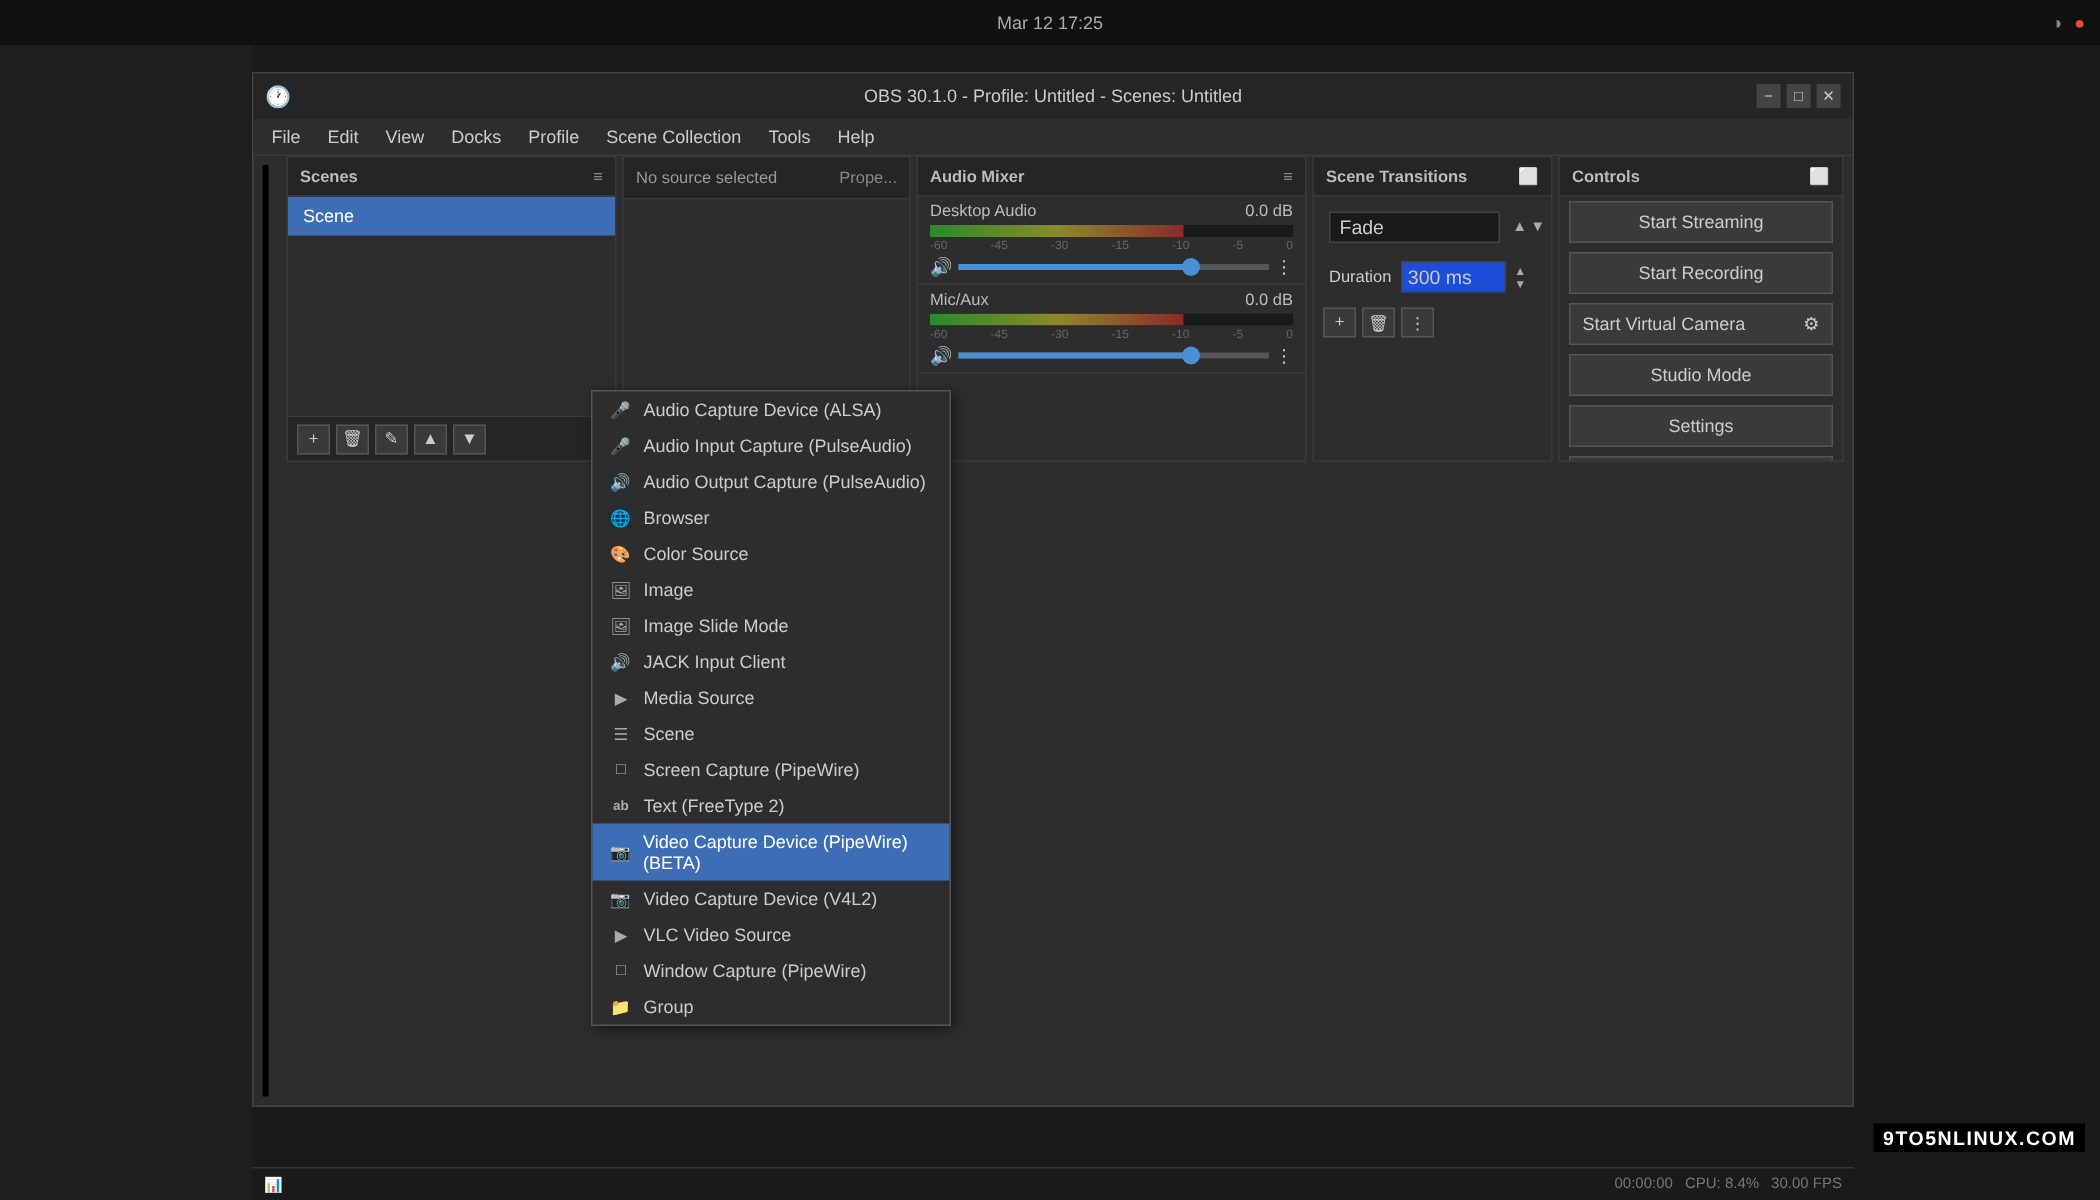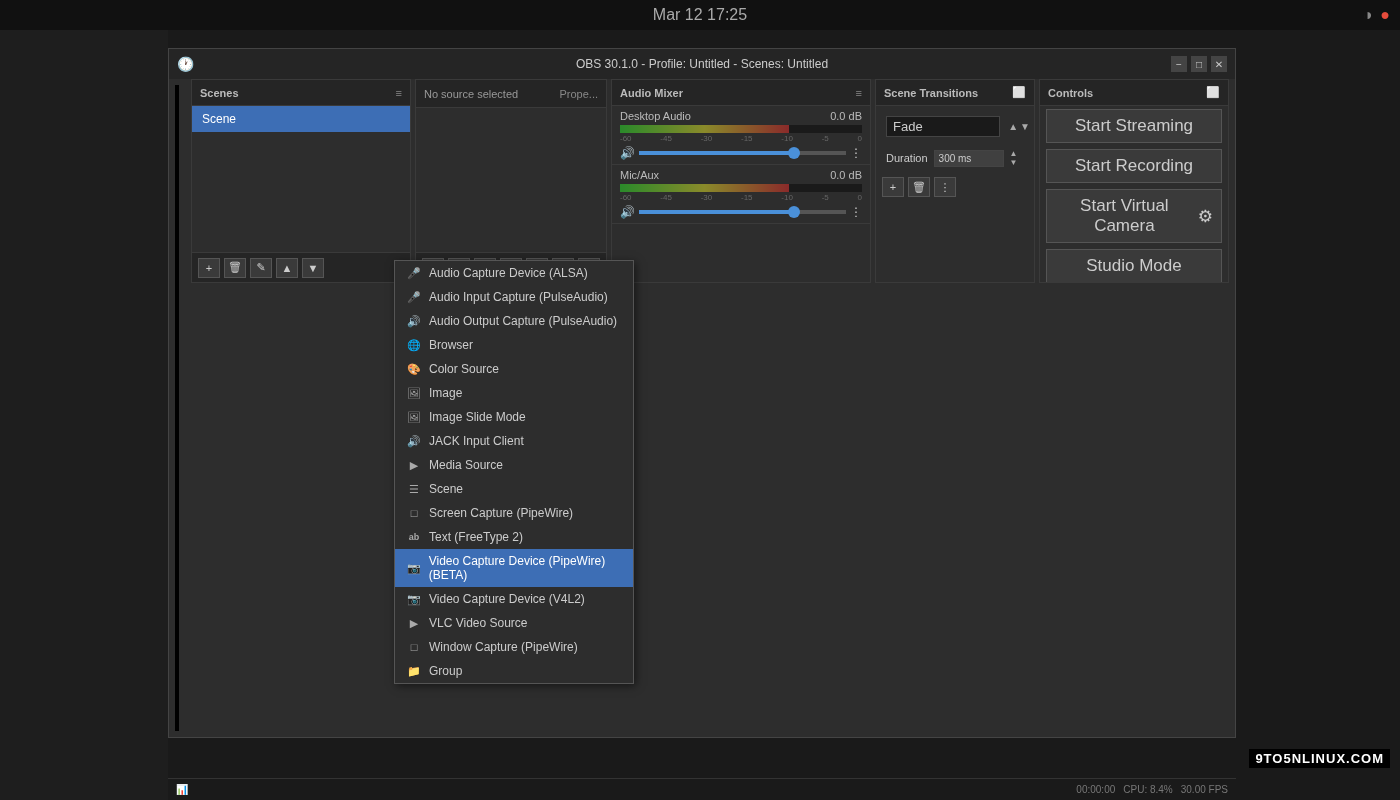--- a/index.html
+++ b/index.html
@@ -16,21 +16,21 @@
 
     
     .system-bar {
       width: 100%;
       height: 30px;
       background: #111;
       display: flex;
       align-items: center;
       justify-content: center;
       color: #aaa;
-      font-size: 16px;
+      font-size: 12px;
       position: relative;
     }
     .system-bar-right {
       position: absolute;
       right: 10px;
       display: flex;
       gap: 8px;
       align-items: center;
     }
 
@@ -291,46 +291,46 @@
       cursor: pointer;
     }
     .duration-row {
       display: flex;
       align-items: center;
       padding: 2px 6px;
       gap: 6px;
       font-size: 11px;
     }
     .duration-input {
-      background: #404040;
+      background: #1d4ed8;
       border: 1px solid #444;
       color: #ccc;
       padding: 2px 4px;
       width: 70px;
-      font-size: 10px;
+      font-size: 13px;
     }
     .transition-footer {
       display: flex;
       align-items: center;
       gap: 4px;
       padding: 4px 6px;
     }
 
     
     .controls-panel {
       width: 190px;
     }
     .control-btn {
       margin: 3px 6px;
       padding: 6px 8px;
       background: #3a3a3a;
       border: 1px solid #555;
       color: #ccc;
       cursor: pointer;
-      font-size: 17px;
+      font-size: 12px;
       text-align: center;
       display: flex;
       align-items: center;
       justify-content: center;
       gap: 4px;
     }
     .control-btn.primary {
       background: #3a3a3a;
     }
 
@@ -443,20 +443,30 @@
   <div class="title-bar">
     <span class="window-icon">🕐</span>
     <span>OBS 30.1.0 - Profile: Untitled - Scenes: Untitled</span>
     <div class="title-bar-controls">
       <button class="title-btn">−</button>
       <button class="title-btn">□</button>
       <button class="title-btn close">✕</button>
     </div>
   </div>
 
+  <div class="menu-bar">
+    <span class="menu-item">File</span>
+    <span class="menu-item">Edit</span>
+    <span class="menu-item">View</span>
+    <span class="menu-item">Docks</span>
+    <span class="menu-item">Profile</span>
+    <span class="menu-item">Scene Collection</span>
+    <span class="menu-item">Tools</span>
+    <span class="menu-item">Help</span>
+  </div>
 
   <div class="main-content">
 
     <div class="preview-area">
       <div class="preview-canvas"></div>
     </div>
 
     <div class="bottom-panels">
 
       <div class="panel scenes-panel">

